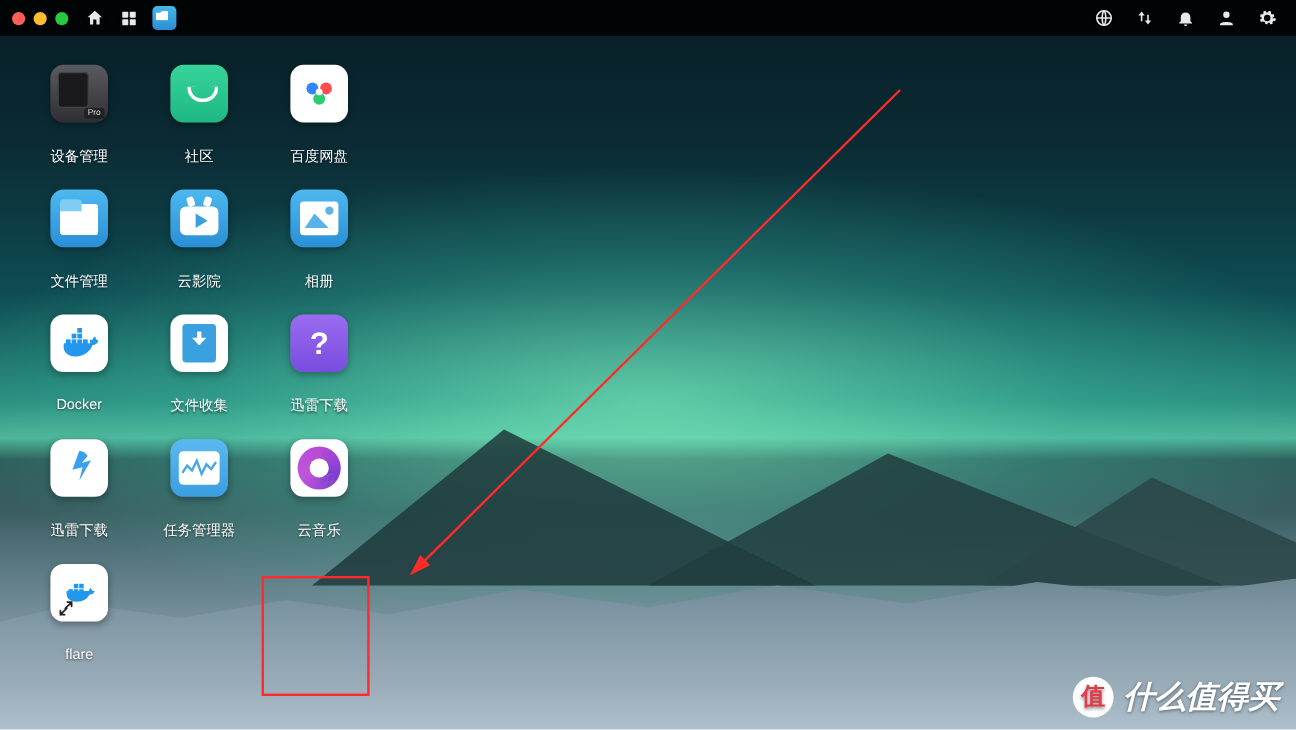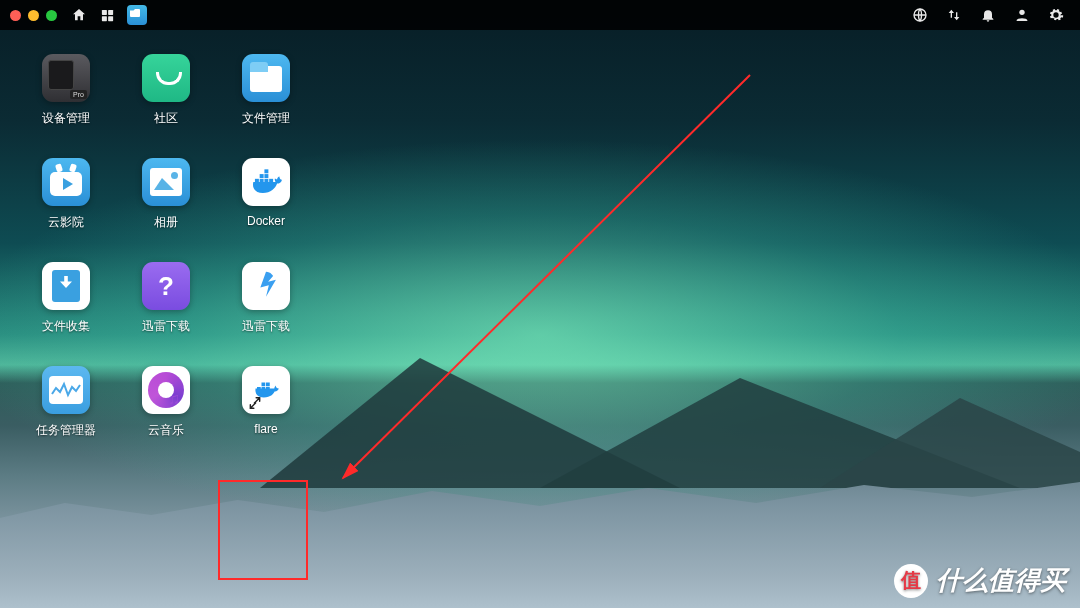--- a/index.html
+++ b/index.html
@@ -40,21 +40,21 @@
   .tb-ico { width:16px; height:16px; display:flex; align-items:center; justify-content:center; fill:#e8e8e8; cursor:pointer; }
   .tb-ico svg { width:16px; height:16px; }
   .apps-ico svg{width:15px;height:15px;}
   .tab-app { width:20px;height:20px;border-radius:4px; background:linear-gradient(#43b9e6,#2a8fd6); position:relative; }
   .tab-app::after{content:"";position:absolute;left:3px;top:4px;width:10px;height:8px;background:#fff;border-radius:1px;clip-path:polygon(0 20%,35% 20%,50% 0,100% 0,100% 100%,0 100%);}
 
   
   .desktop { position:absolute; top:48px; left:16px; display:grid; grid-template-columns: repeat(3, 100px); grid-auto-rows: 100px; gap: 4px 0; }
   .app { display:flex; flex-direction:column; align-items:center; justify-content:flex-start; width:100px; cursor:pointer; }
   .icon-box { width:48px; height:48px; border-radius:11px; margin-top:6px; display:flex; align-items:center; justify-content:center; position:relative; box-shadow: 0 2px 6px rgba(0,0,0,0.3); }
-  .app-label { margin-top:8px; font-size:12px; color:#fff; text-align:center; text-shadow:0 1px 2px rgba(0,0,0,.6); white-space:nowrap; }
+  .app-label { margin-top:20px; font-size:12px; color:#fff; text-align:center; text-shadow:0 1px 2px rgba(0,0,0,.6); white-space:nowrap; }
 
   
   .ic-devmgr { background:linear-gradient(#5a5a5f,#2f2f33); }
   .ic-devmgr::before{content:"";position:absolute;left:6px;top:6px;width:24px;height:28px;background:#1a1a1c;border:1px solid #444;border-radius:3px;}
   .ic-devmgr::after{content:"Pro";position:absolute;right:3px;bottom:3px;font-size:7px;color:#ddd;background:#222;padding:1px 3px;border-radius:2px;}
   .ic-community{background:linear-gradient(#36d49a,#1fb885);}
   .ic-community::after{content:"";position:absolute;left:14px;top:18px;width:20px;height:10px;border:3px solid #fff;border-top:none;border-radius:0 0 12px 12px;}
   .ic-baidu{background:#fff;}
   .ic-baidu svg{width:34px;height:34px;}
   .ic-files{background:linear-gradient(#4db8f0,#2a8fd6);}
@@ -171,20 +171,31 @@
 <div class="desktop" id="desktop-grid">
     <div class="app">
       <div class="icon-box ic-devmgr"></div>
       <div class="app-label">设备管理</div>
     </div>
     <div class="app">
       <div class="icon-box ic-community"></div>
       <div class="app-label">社区</div>
     </div>
     <div class="app">
+      <div class="icon-box ic-baidu">
+        <svg viewBox="0 0 48 48">
+          <circle cx="16" cy="18" r="7" fill="#3385ff"></circle>
+          <circle cx="32" cy="18" r="7" fill="#ff4d4d"></circle>
+          <circle cx="24" cy="30" r="7" fill="#2ecc71"></circle>
+          <circle cx="24" cy="22" r="4" fill="#fff"></circle>
+        </svg>
+      </div>
+      <div class="app-label">百度网盘</div>
+    </div>
+    <div class="app">
       <div class="icon-box ic-files"></div>
       <div class="app-label">文件管理</div>
     </div>
     <div class="app">
       <div class="icon-box ic-cinema">
         <span class="ant l"></span>
         <span class="ant r"></span>
       </div>
       <div class="app-label">云影院</div>
     </div>

